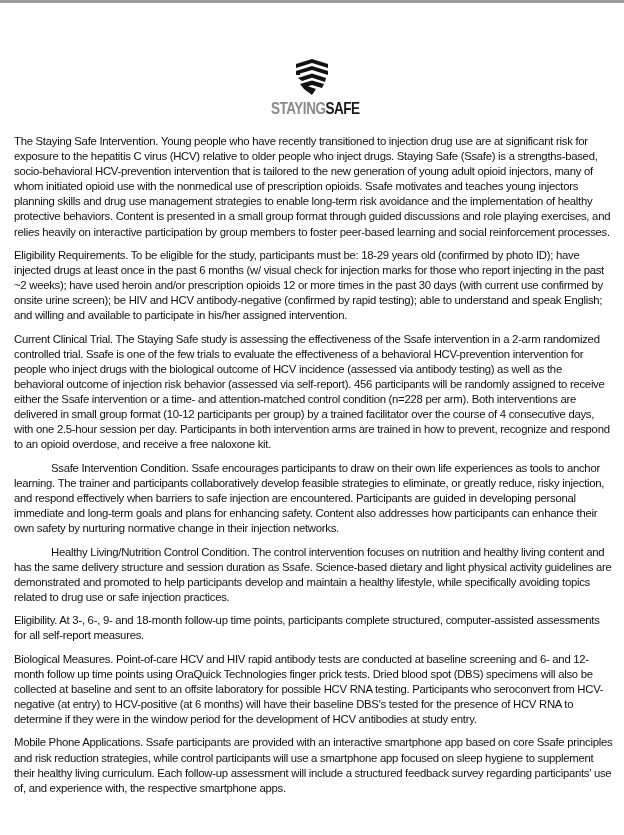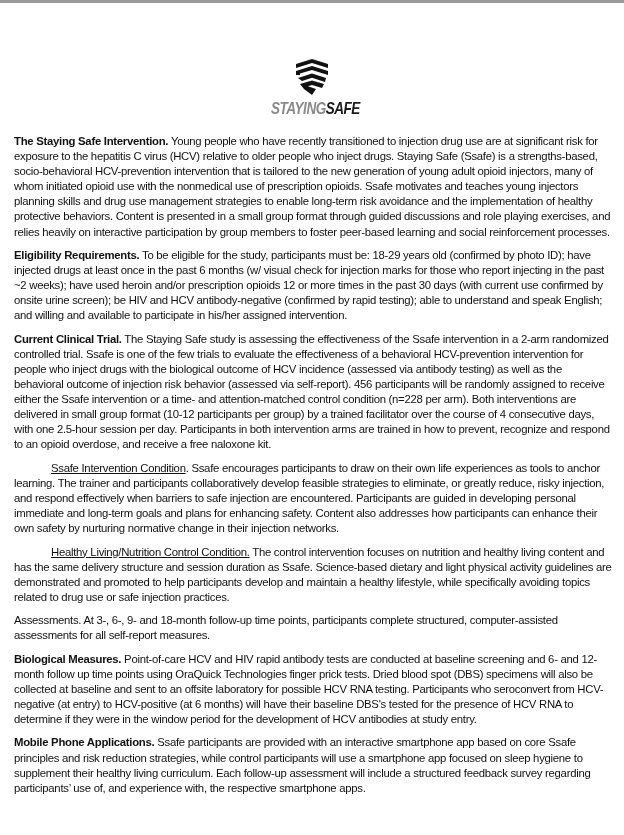--- a/index.html
+++ b/index.html
@@ -1,30 +1,30 @@
 <!DOCTYPE html>
 <html><head>
 <meta charset="utf-8">
 <style>
   html, body { margin: 0; padding: 0; background: #ffffff; }
   body { width: 624px; height: 835px; position: relative; overflow: hidden;
          font-family: "Liberation Sans", sans-serif; color: #111; }
   .topbar { position: absolute; left: 0; top: 0; width: 624px; height: 3px; background: #9b9b9b; }
-  .logo { position: absolute; left: 262px; top: 58px; width: 100px; height: 64px; text-align: center; font-style: italic; }
+  .logo { position: absolute; left: 262px; top: 58px; width: 100px; height: 64px; text-align: center; }
   .logo svg { display: block; margin: 0 auto; }
   .logo-text { font-family: "Liberation Sans", sans-serif; font-weight: bold; font-size: 16.5px;
                letter-spacing: -0.6px; line-height: 18px; margin-top: 3px; transform: scaleX(0.82); transform-origin: center; white-space: nowrap; }
   .logo-text .light { color: #8a8a8a; }
   .logo-text .dark { color: #1a1a1a; }
   .content { position: absolute; left: 14px; top: 134px; width: 600px;
              font-size: 11.35px; line-height: 15.1px; letter-spacing: -0.28px; }
   .content p { margin: 0 0 8.3px 0; }
-  .lead { font-weight: bold; }
+  .lead { font-weight: normal; }
   .indent { display: inline-block; width: 37px; }
-  .u { text-decoration: underline; }
+  .u { }
 </style>
 </head>
 <body>
 
 <div class="topbar"></div>
 
 <div class="logo">
   <svg width="36" height="38" viewBox="0 0 36 38">
     <path d="M2 6 L18 1 L34 6 L34 10 L18 5 L2 10 Z" fill="#111"></path>
     <path d="M2 13 L18 8 L34 13 L34 17 L18 12 L6 15.6 L6 17 L2 17 Z" fill="#111"></path>
@@ -44,21 +44,21 @@
   <p>
     <span class="lead">Current Clinical Trial.</span><span> The Staying Safe study is assessing the effectiveness of the Ssafe intervention in a 2-arm randomized controlled trial. Ssafe is one of the few trials to evaluate the effectiveness of a behavioral HCV-prevention intervention for people who inject drugs with the biological outcome of HCV incidence (assessed via antibody testing) as well as the behavioral outcome of injection risk behavior (assessed via self-report). 456 participants will be randomly assigned to receive either the Ssafe intervention or a time- and attention-matched control condition (n=228 per arm). Both interventions are delivered in small group format (10-12 participants per group) by a trained facilitator over the course of 4 consecutive days, with one 2.5-hour session per day. Participants in both intervention arms are trained in how to prevent, recognize and respond to an opioid overdose, and receive a free naloxone kit.</span>
   </p>
   <p>
     <span class="indent"></span><span class="u">Ssafe Intervention Condition</span><span>. Ssafe encourages participants to draw on their own life experiences as tools to anchor learning. The trainer and participants collaboratively develop feasible strategies to eliminate, or greatly reduce, risky injection, and respond effectively when barriers to safe injection are encountered.  Participants are guided in developing personal immediate and long-term goals and plans for enhancing safety. Content also addresses how participants can enhance their own safety by nurturing normative change in their injection networks.</span>
   </p>
   <p>
     <span class="indent"></span><span class="u">Healthy Living/Nutrition Control Condition.</span><span> The control intervention focuses on nutrition and healthy living content and has the same delivery structure and session duration as Ssafe. Science-based dietary and light physical activity guidelines are demonstrated and promoted to help participants develop and maintain a healthy lifestyle, while specifically avoiding topics related to drug use or safe injection practices.</span>
   </p>
   <p>
-    <span>Assessments.</span><span> At 3-, 6-, 9- and 18-month follow-up time points, participants complete structured, computer-assisted assessments for all self-report measures.</span>
+    <span>Eligibility.</span><span> At 3-, 6-, 9- and 18-month follow-up time points, participants complete structured, computer-assisted assessments for all self-report measures.</span>
   </p>
   <p>
     <span class="lead">Biological Measures.</span><span> Point-of-care HCV and HIV rapid antibody tests are conducted at baseline screening and 6- and 12-month follow up time points using OraQuick Technologies finger prick tests. Dried blood spot (DBS) specimens will also be collected at baseline and sent to an offsite laboratory for possible HCV RNA testing. Participants who seroconvert from HCV-negative (at entry) to HCV-positive (at 6 months) will have their baseline DBS's tested for the presence of HCV RNA to determine if they were in the window period for the development of HCV antibodies at study entry.</span>
   </p>
   <p>
     <span class="lead">Mobile Phone Applications.</span><span> Ssafe participants are provided with an interactive smartphone app based on core Ssafe principles and risk reduction strategies, while control participants will use a smartphone app focused on sleep hygiene to supplement their healthy living curriculum. Each follow-up assessment will include a structured feedback survey regarding participants’ use of, and experience with, the respective smartphone apps.</span>
   </p>
 </div>
 
 </body></html>

